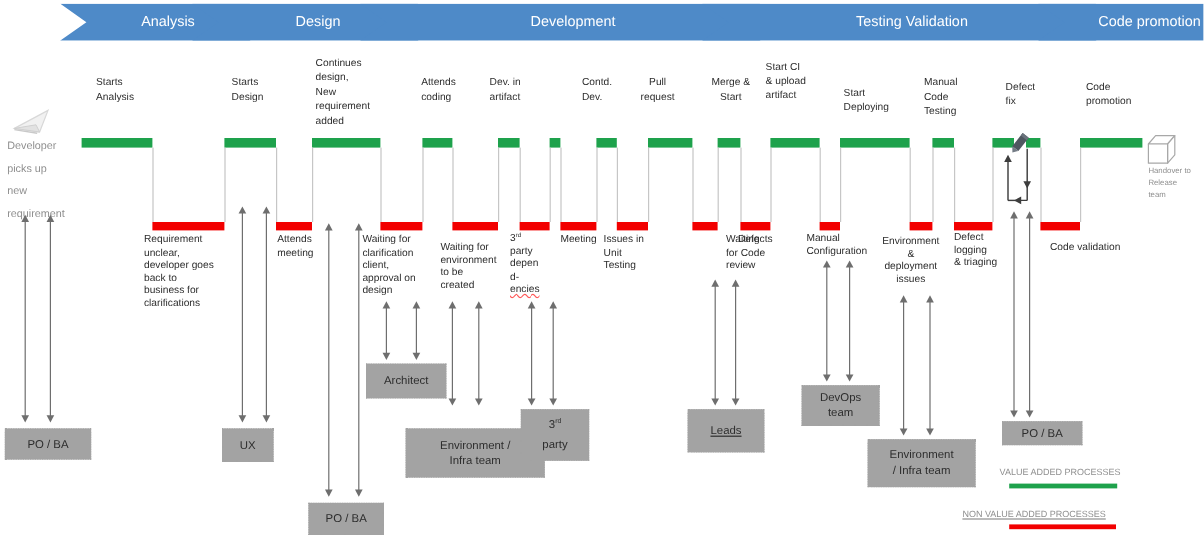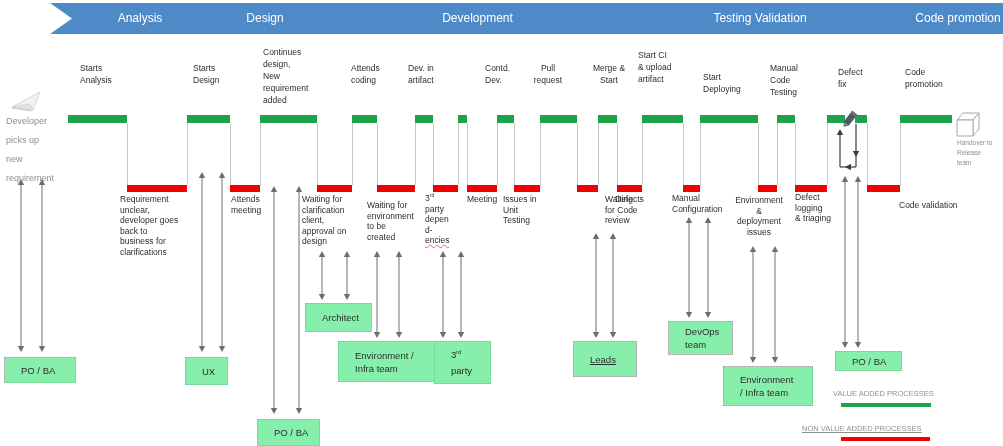--- a/index.html
+++ b/index.html
@@ -8,23 +8,23 @@
   .chev{position:absolute;top:3px;height:31px;display:flex;align-items:center;justify-content:center;
         color:#fff;font-size:12px;line-height:13px;text-align:center;
         clip-path:polygon(0 0,calc(100% - 22px) 0,100% 50%,calc(100% - 22px) 100%,0 100%,22px 50%);}
   .gbar{position:absolute;top:115px;height:8px;}
   .rbar{position:absolute;top:185px;height:7px;}
   .conn{position:absolute;top:123px;height:62px;width:1px;background:#c6c6c6;}
   .tlabel{position:absolute;font-size:8.5px;line-height:12px;color:#2d2d2d;}
   .blabel{position:absolute;font-size:8.5px;line-height:10.5px;color:#2d2d2d;}
   .tlabel div,.blabel div{white-space:nowrap;}
   .ctr{text-align:center;}
-  .tbox{position:absolute;background:#86efac;border:1px dotted #a3a3a3;box-sizing:border-box;
-        display:flex;flex-direction:column;align-items:flex-start;justify-content:center;
-        font-size:9.5px;line-height:13px;color:#2d2d2d;text-align:center;padding-left:16px;}
+  .tbox{position:absolute;background:#a3a3a3;border:1px dotted #a3a3a3;box-sizing:border-box;
+        display:flex;flex-direction:column;align-items:center;justify-content:center;
+        font-size:9.5px;line-height:13px;color:#2d2d2d;text-align:center;}
   .cap{position:absolute;color:#8f8f8f;}
   .cap div{white-space:nowrap;}
   .legend-label{position:absolute;font-size:7.5px;color:#8f8f8f;white-space:nowrap;}
   .legend-bar{position:absolute;height:4px;}
   sup{font-size:60%;line-height:0;vertical-align:super;}
   .wavy{text-decoration:underline;text-decoration-style:wavy;text-decoration-color:#ff5a5a;text-decoration-thickness:1px;}
   svg.overlay{position:absolute;left:0;top:0;width:1003px;height:446px;pointer-events:none;}
 </style>
 </head>
 <body>
@@ -220,38 +220,38 @@
         <div>Environment</div>
         <div>&amp;</div>
         <div>deployment</div>
         <div>issues</div>
       </div>
       <div class="blabel" style="left: 795px; top: 192px;">
         <div>Defect</div>
         <div>logging</div>
         <div>&amp; triaging</div>
       </div>
-      <div class="blabel" style="left: 875px; top: 200px; margin-left: 24px;">
+      <div class="blabel" style="left: 875px; top: 200px;">
         <div>Code validation</div>
       </div>
     </div>
   <div id="teamboxes">
       <div class="tbox" style="left: 4px; top: 357px; width: 72px; height: 26px;">
         <div>PO / BA</div>
       </div>
       <div class="tbox" style="left: 185px; top: 357px; width: 43px; height: 28px;">
         <div>UX</div>
       </div>
       <div class="tbox" style="left: 257px; top: 419px; width: 63px; height: 27px;">
         <div>PO / BA</div>
       </div>
       <div class="tbox" style="left: 305px; top: 303px; width: 67px; height: 29px;">
         <div>Architect</div>
       </div>
-      <div class="tbox" style="left: 338px; top: 341px; width: 116px; height: 41px;">
+      <div class="tbox" style="left: 338px; top: 357px; width: 116px; height: 41px;">
         <div>Environment /</div>
         <div>Infra team</div>
       </div>
       <div class="tbox" style="left: 434px; top: 341px; width: 57px; height: 43px; line-height: 16px;">
         <div><span>3</span><sup>rd</sup></div>
         <div>party</div>
       </div>
       <div class="tbox" style="left: 573px; top: 341px; width: 64px; height: 36px; text-decoration: underline;">
         <div>Leads</div>
       </div>

